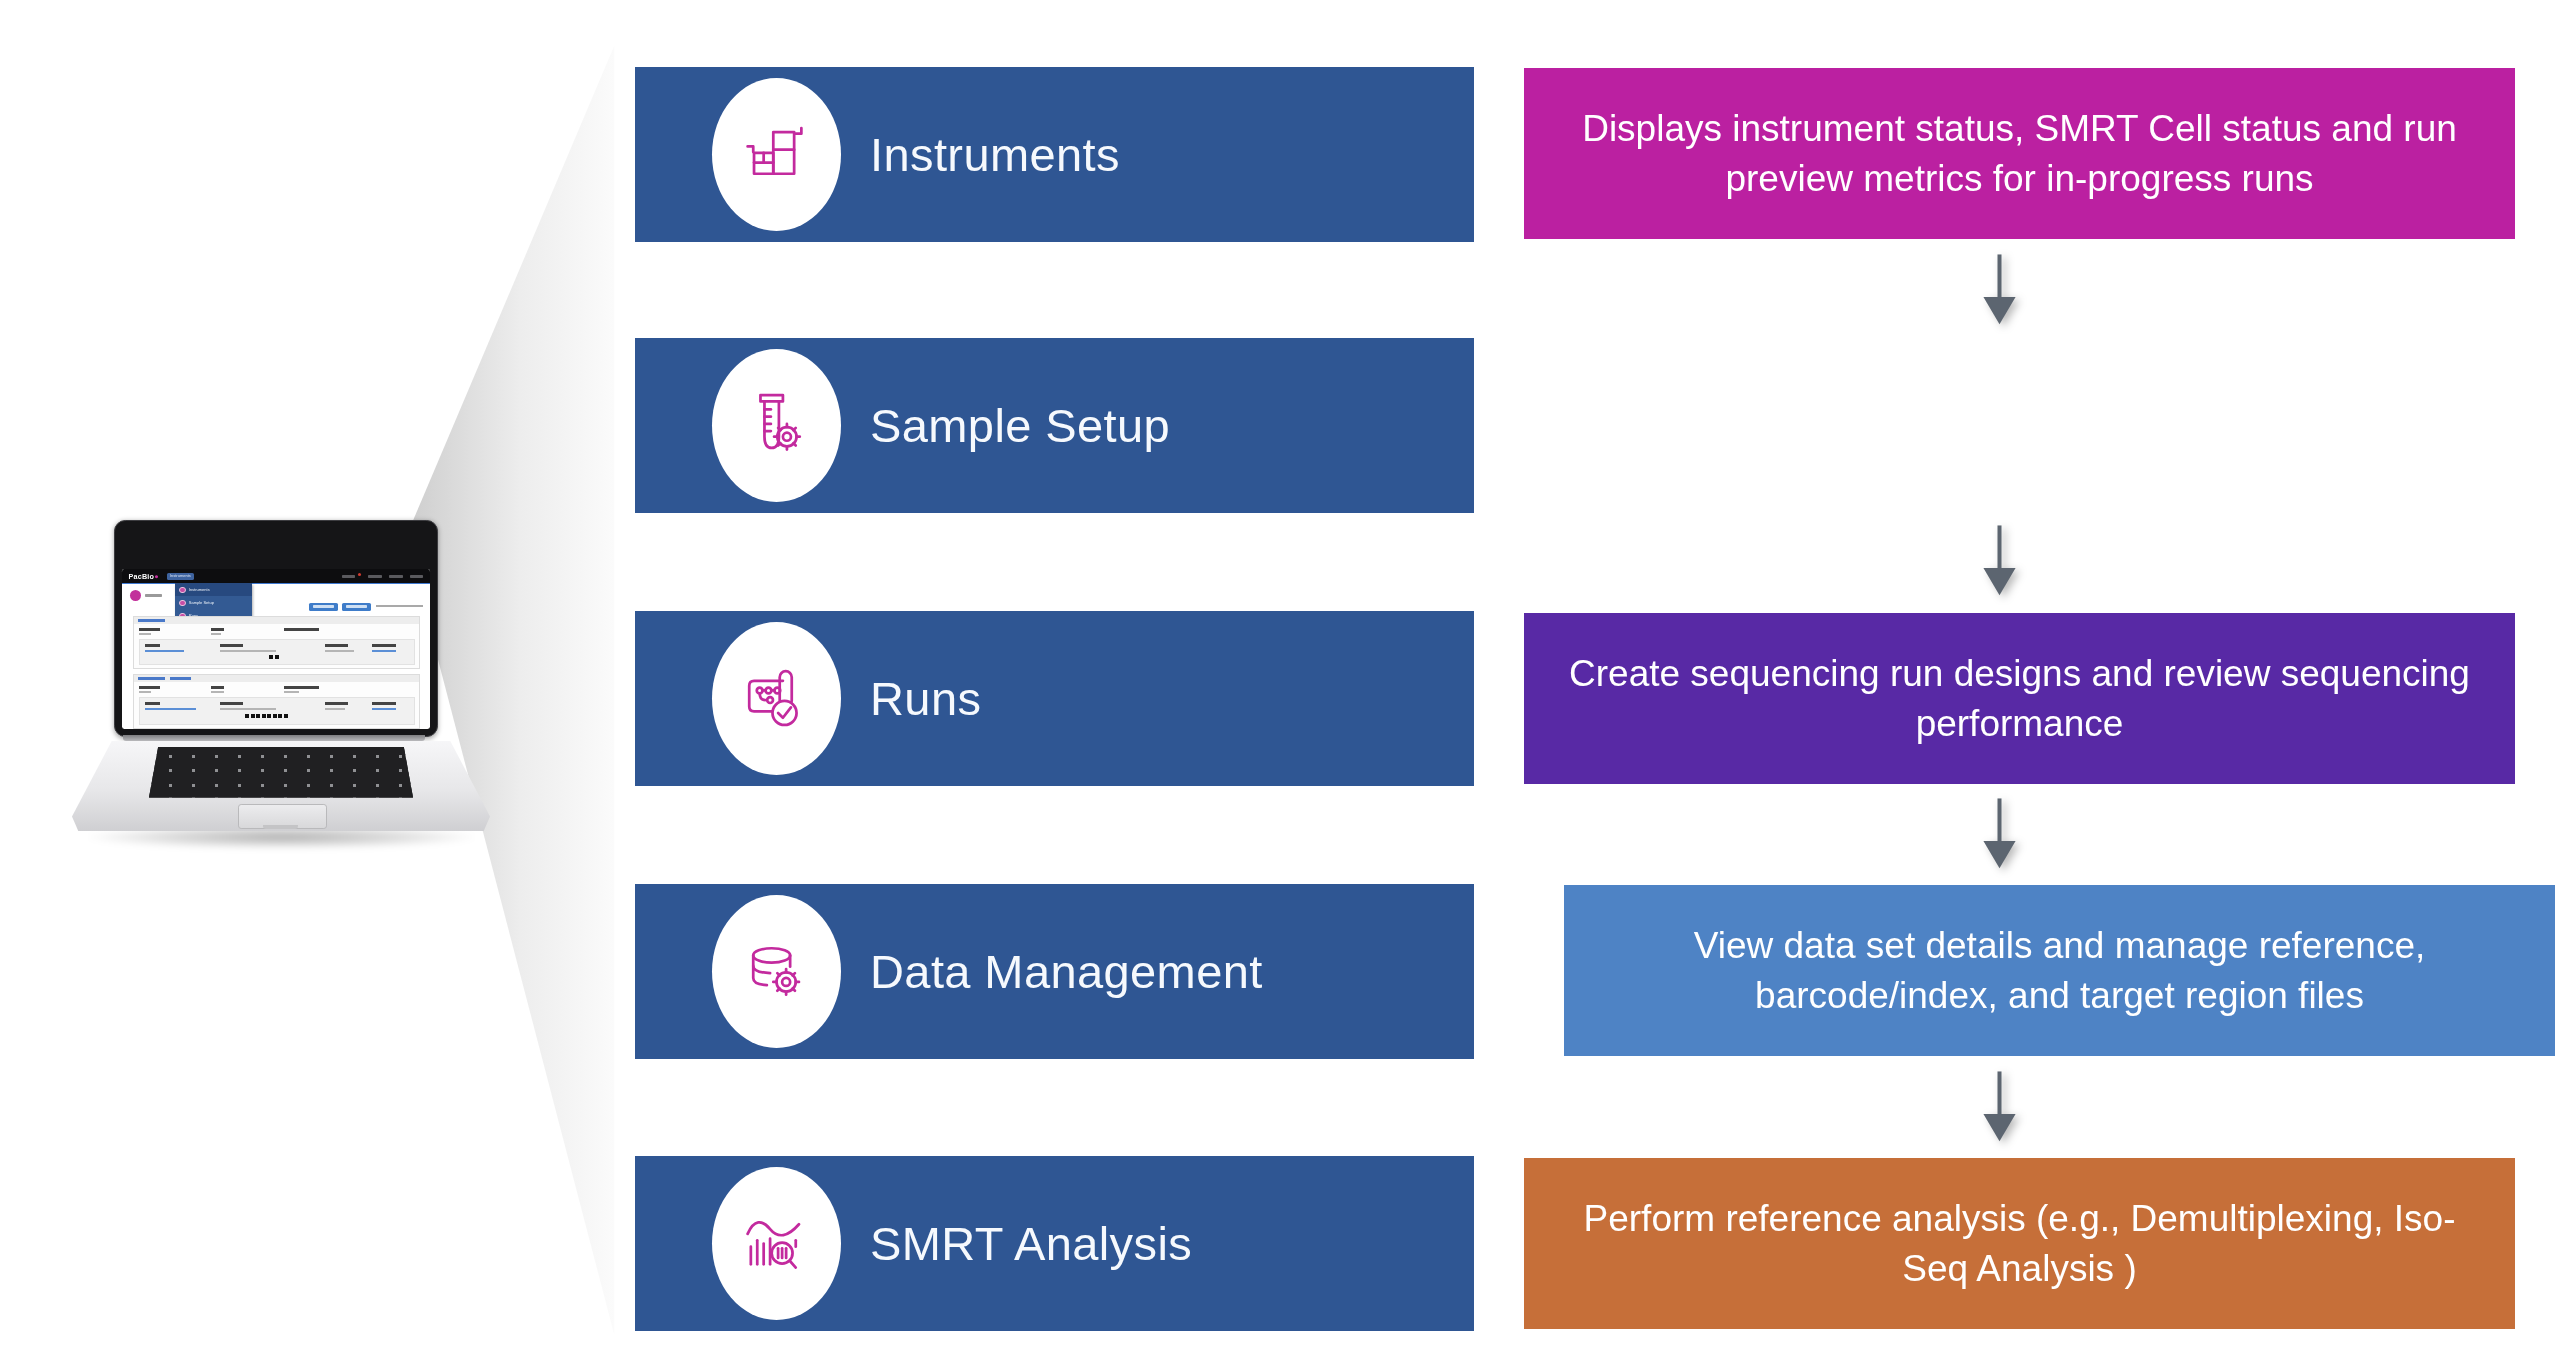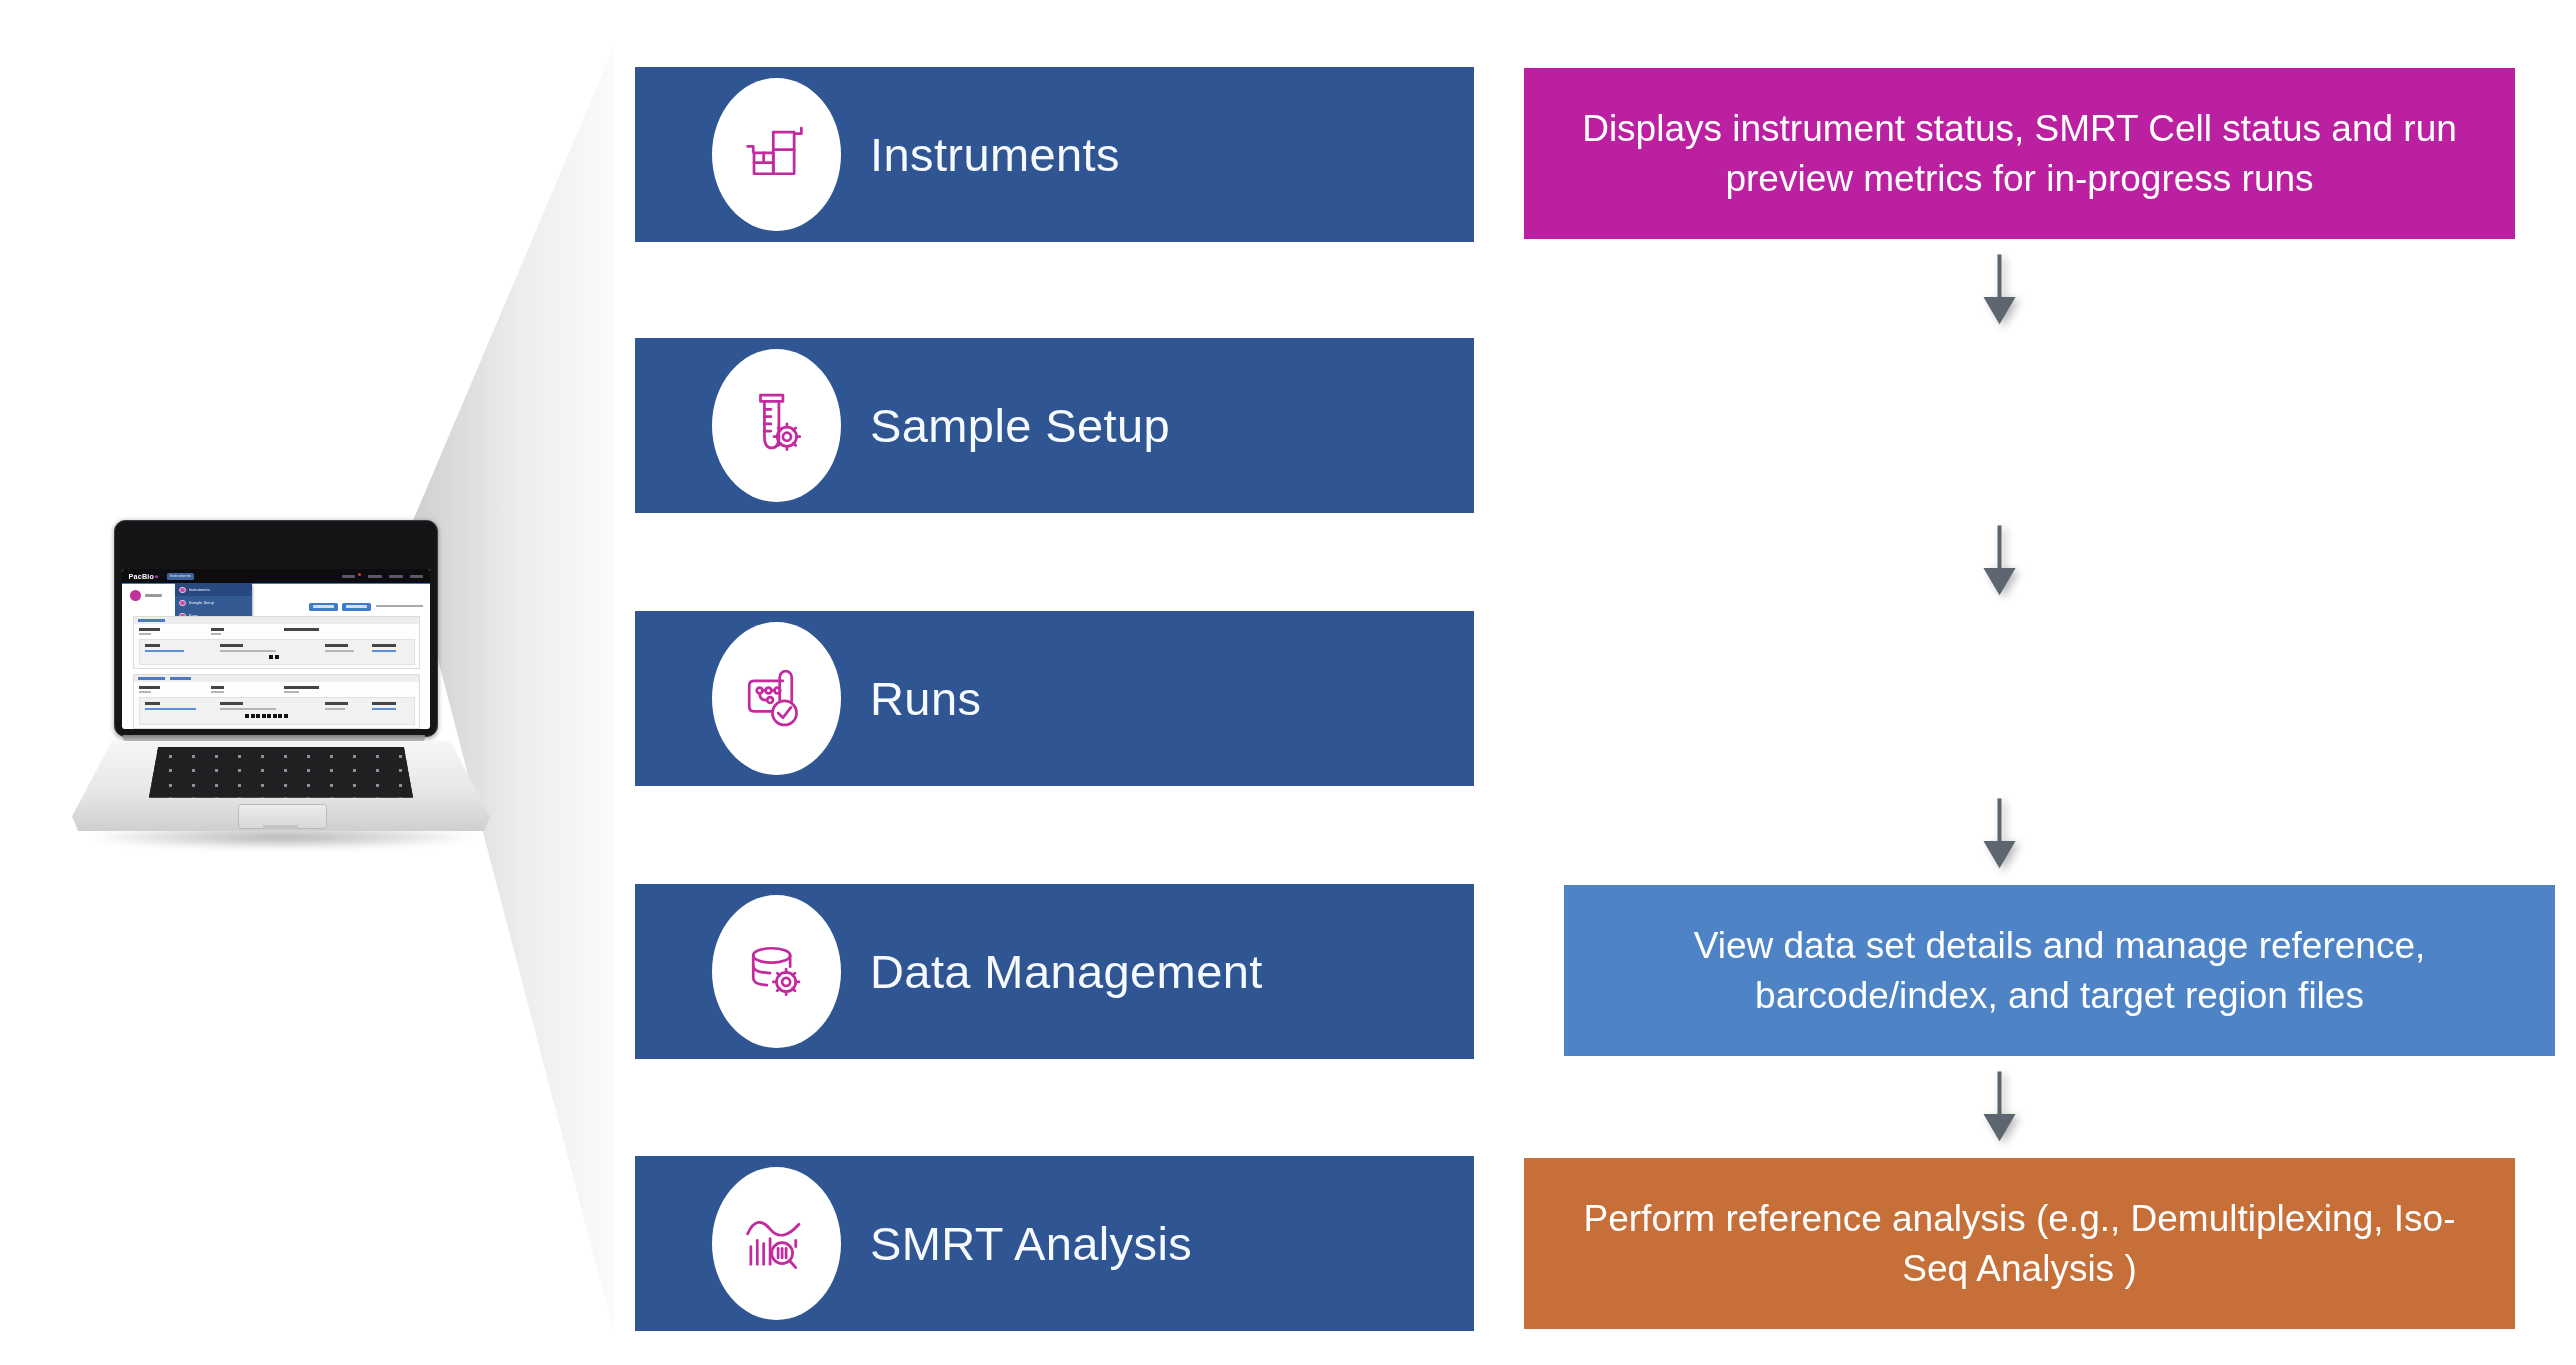--- a/index.html
+++ b/index.html
@@ -289,20 +289,23 @@
           <line x1="41.6" y1="38" x2="45.4" y2="38"></line>
           <path d="M27 41.6 Q27 50 34 50"></path>
           <circle cx="40" cy="50" r="3.6"></circle>
           <circle cx="58" cy="66" r="15" fill="#ffffff"></circle>
           <polyline points="50,66 56,72 66,59"></polyline>
         </g>
       </svg>
     </div>
     <div class="banner-label">Runs</div>
   </div>
+  <div class="infobox" style="top: 613px; background: rgb(88, 41, 165);">
+    <span>Create sequencing run designs and review sequencing performance</span>
+  </div>
 
   <svg class="arrow" style="top:796px;" viewBox="0 0 56 92">
     <line x1="28" y1="3" x2="28" y2="58" stroke="#5c6570" stroke-width="5"></line>
     <polygon points="8,56 48,56 28,90" fill="#5c6570"></polygon>
   </svg>
 
   <div class="banner" style="top:884px;">
     <div class="icon-ellipse">
       <svg width="77" height="77" viewBox="0 0 96 96">
         <g class="ic">

